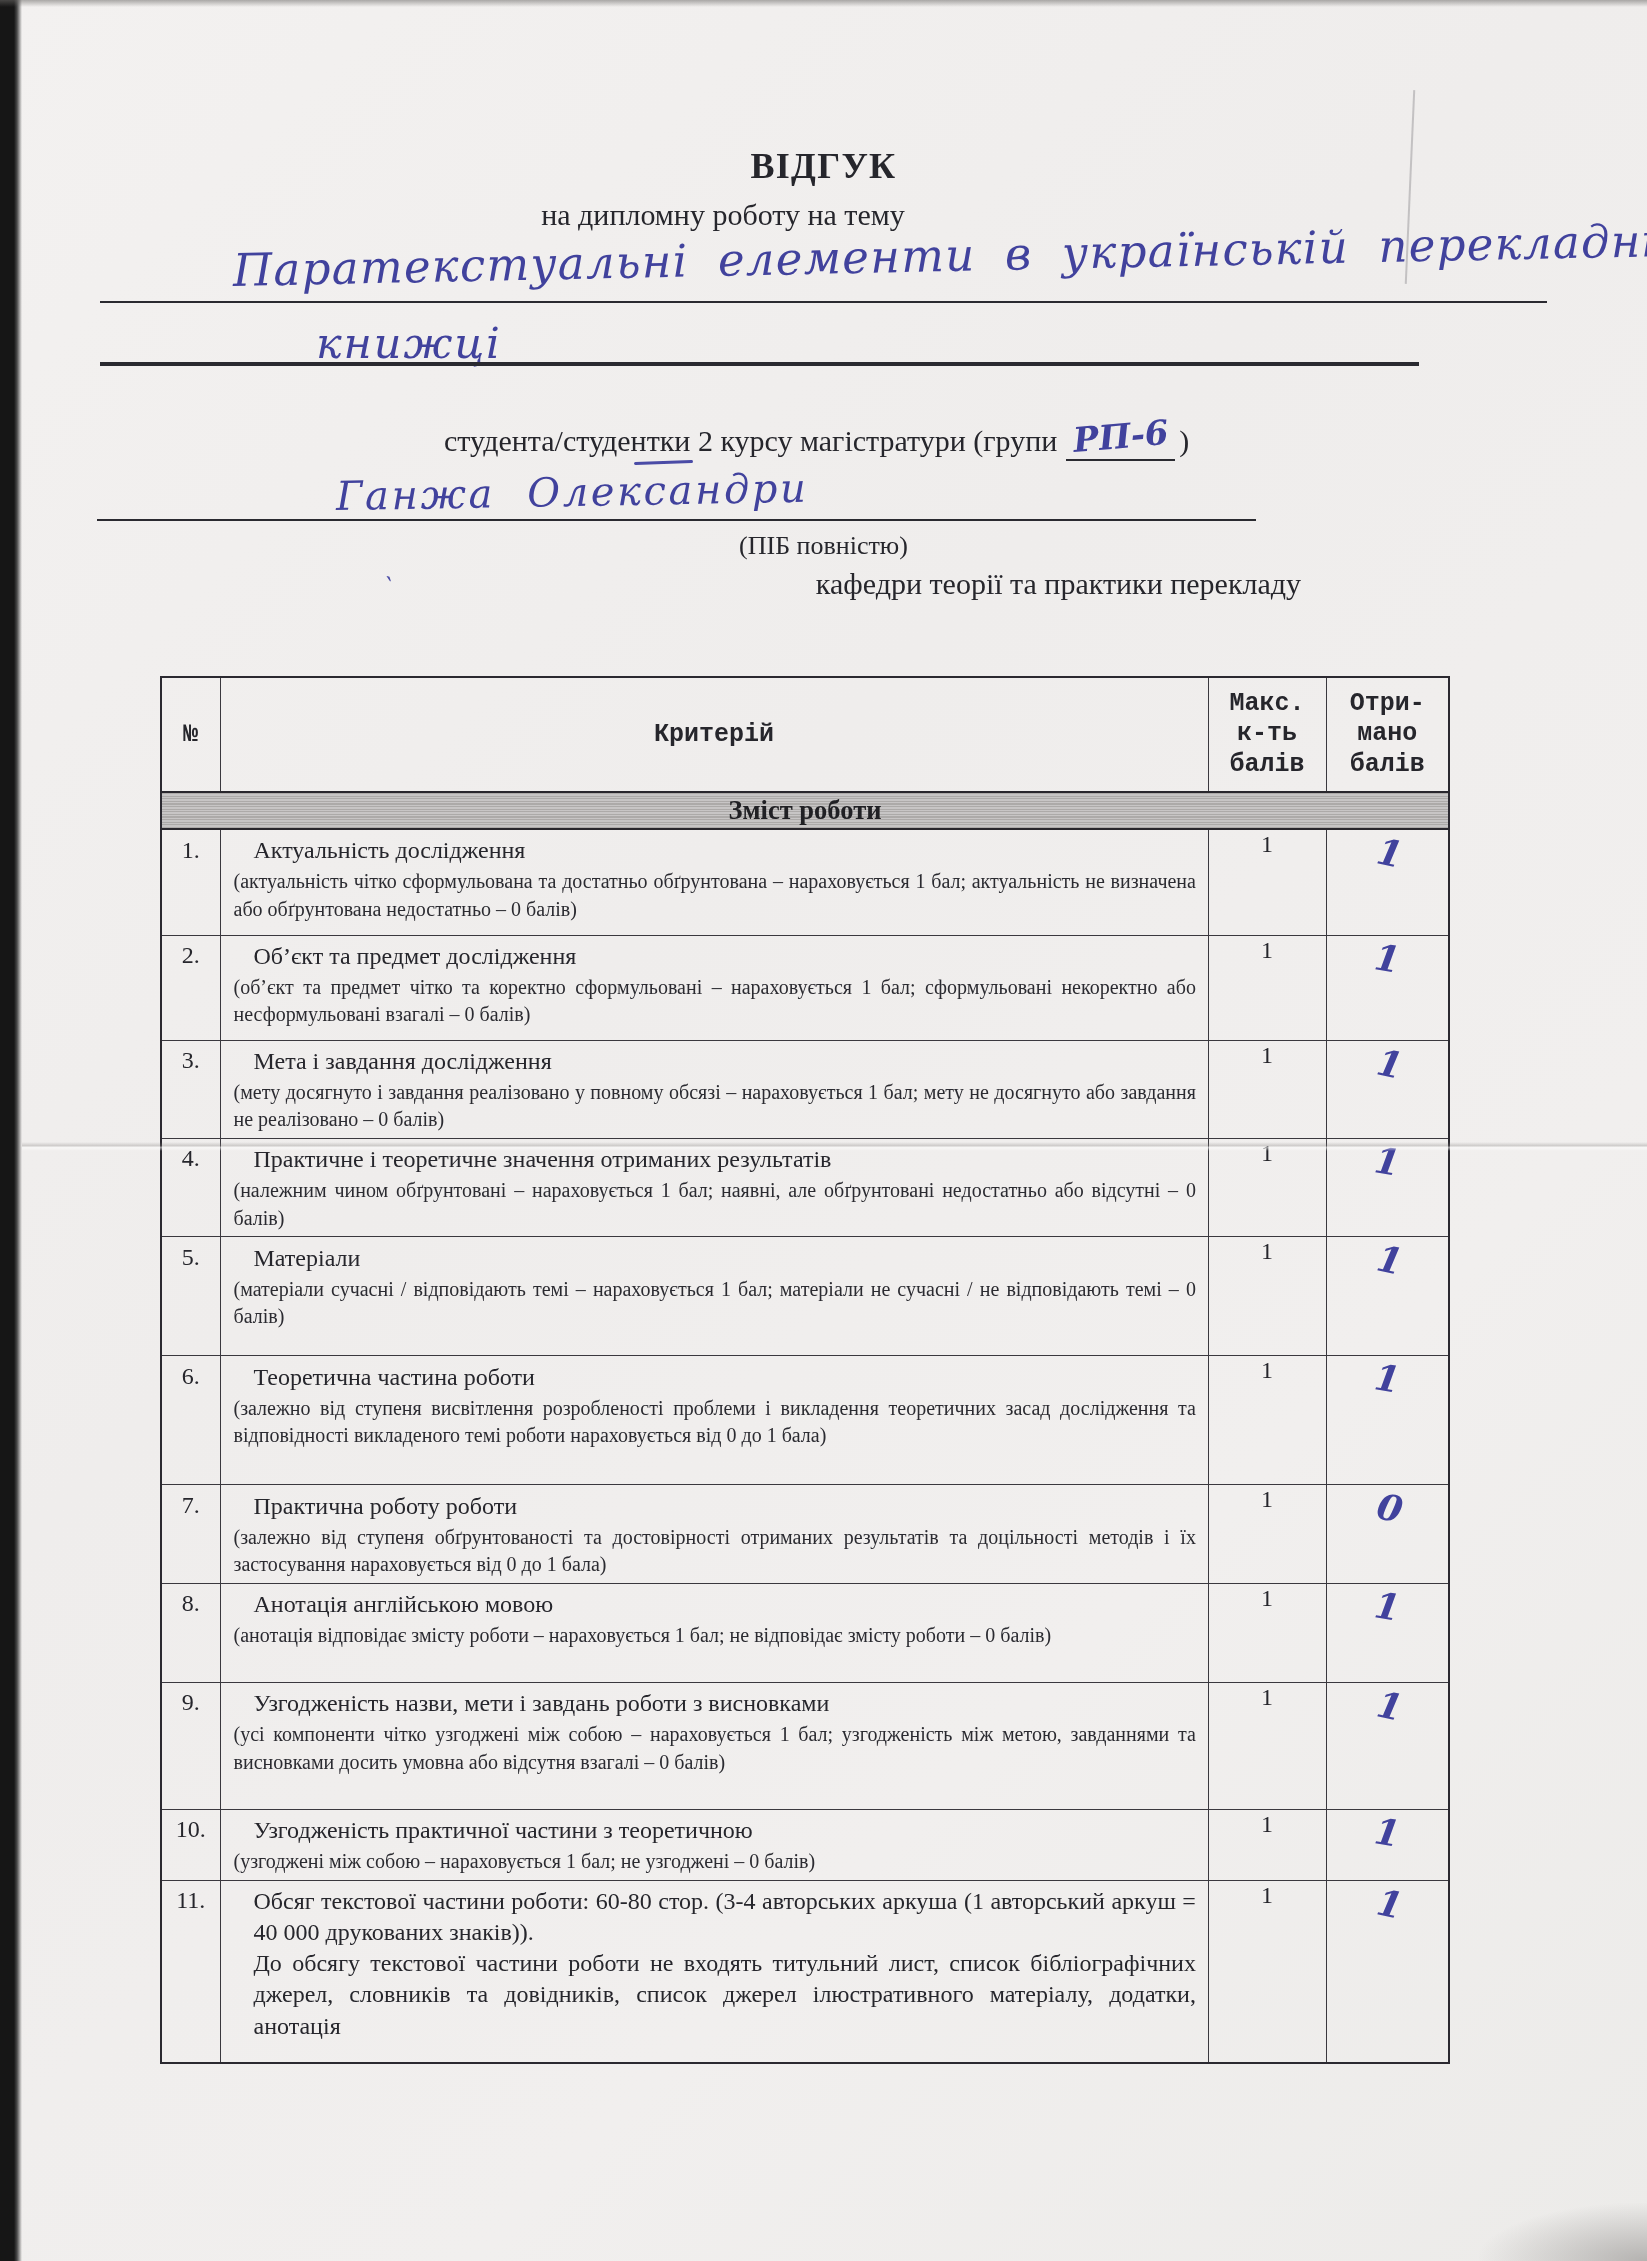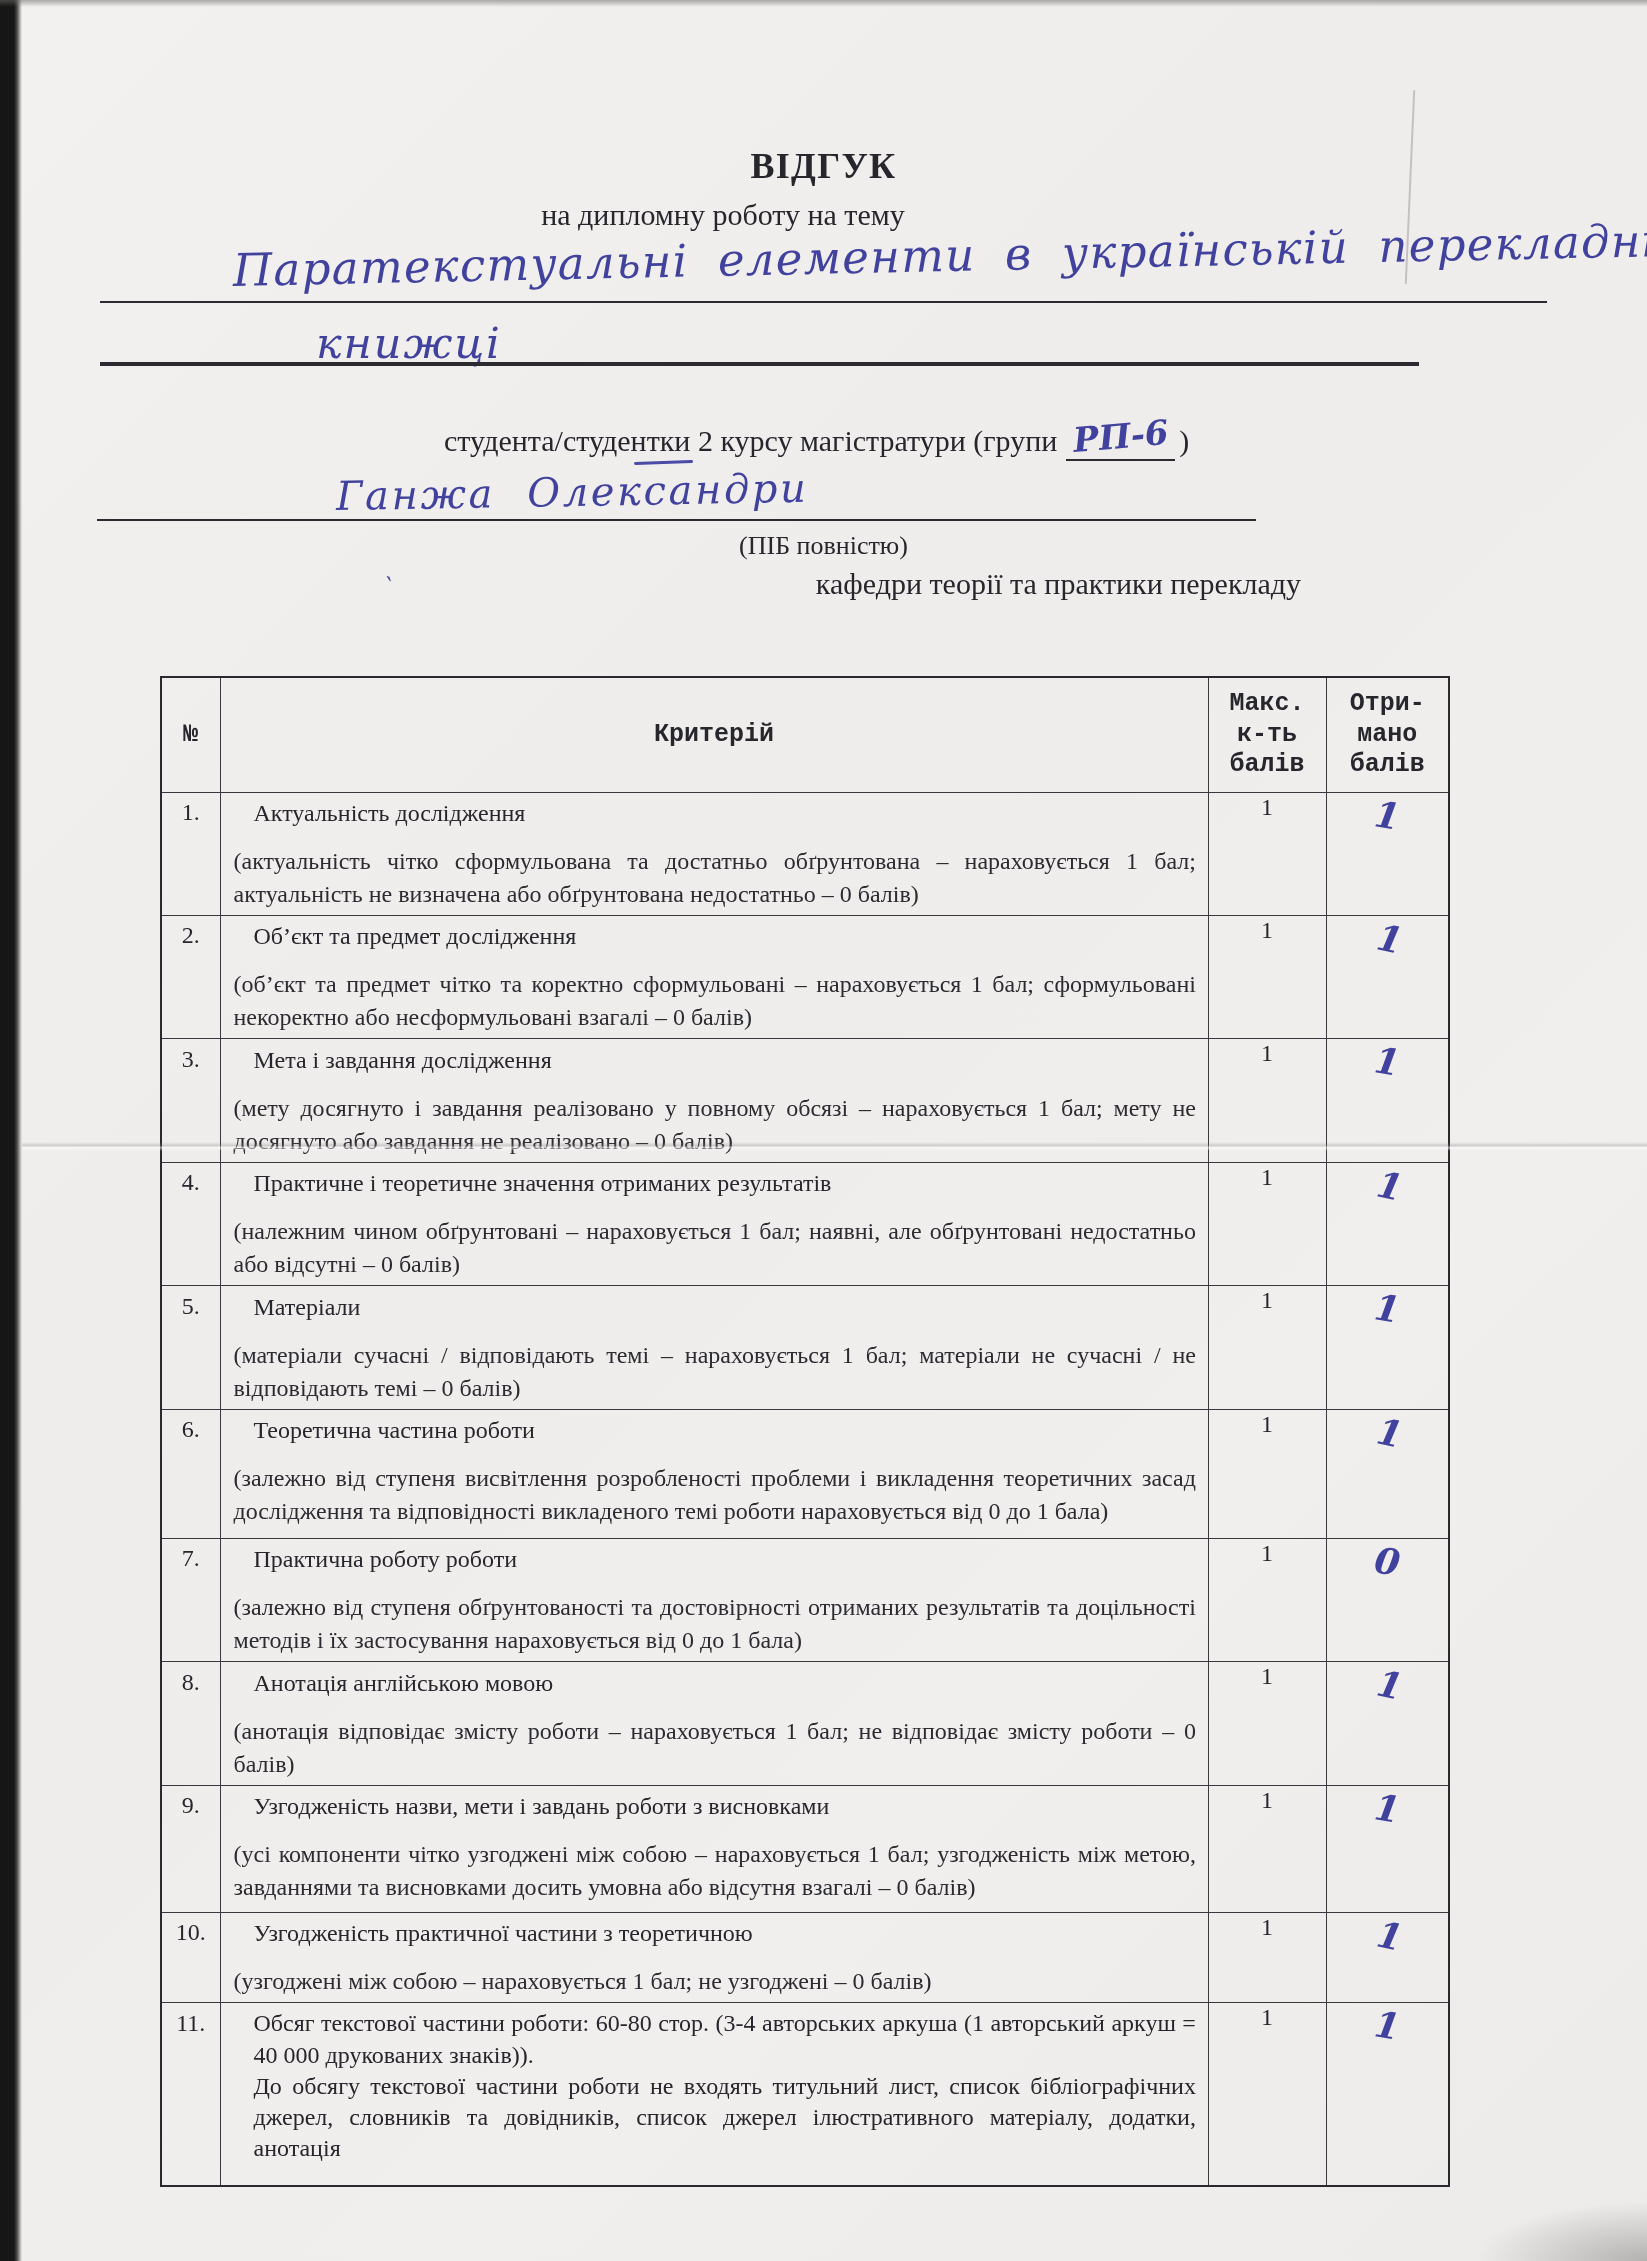--- a/index.html
+++ b/index.html
@@ -50,21 +50,21 @@
   tr.head th{vertical-align:middle;text-align:center;font-size:25px;font-weight:bold;
     border-bottom-width:1.9px;font-family:Liberation Mono, monospace;}
   th.wrap{white-space:pre-line;line-height:1.22;}
   tr.band td{background:#bebcbb;
     background-image:repeating-linear-gradient(0deg,rgba(90,88,86,.18) 0 1.3px,rgba(255,255,255,.14) 1.3px 2.6px);
     text-align:center;vertical-align:middle;font-size:26.5px;font-weight:bold;
     border-top:2.6px solid #29272d;border-bottom:2.6px solid #29272d;color:#202024;}
   td.num{text-align:center;font-size:24px;padding-top:6.5px;}
   td.crit{padding:5.2px 11.6px 3.9px 13px;}
   .crit-title{font-size:24px;line-height:1.3;white-space:pre-line;text-align:justify;margin-left:20px;}
-  .crit-detail{font-size:24px;line-height:1.38;text-align:justify;margin-top:16px;color:#2b2b31;}
+  .crit-detail{font-size:20px;line-height:1.38;text-align:justify;margin-top:2px;color:#2b2b31;}
   td.max{text-align:center;vertical-align:middle;font-size:24px;}
   td.recv{text-align:center;vertical-align:middle;}
   .mark{display:inline-block;font-size:36px;font-weight:bold;transform:rotate(9deg);letter-spacing:0;}
   tr:nth-child(odd) .mark{transform:rotate(12deg) translateX(2.6px);}
 </style>
 </head>
 <body>
 
 <div class="page">
 
@@ -104,20 +104,23 @@
       <th>№</th>
       <th>Критерій</th>
       <th class="wrap">Макс.
 к-ть
 балів</th>
       <th class="wrap">Отри-
 мано
 балів</th>
     </tr>
 
+    <tr class="band" style="height:37px">
+      <td colspan="4">Зміст роботи</td>
+    </tr>
 
     <tr style="height:106px">
       <td class="num">1.</td>
       <td class="crit">
             <div class="crit-title">Актуальність дослідження</div>
             <div class="crit-detail">(актуальність чітко сформульована та достатньо обґрунтована – нараховується 1 бал; актуальність не визначена або обґрунтована недостатньо – 0 балів)</div>
           </td>
       <td class="max">1</td>
       <td class="recv"><span class="hw mark">1</span></td>
     </tr>

